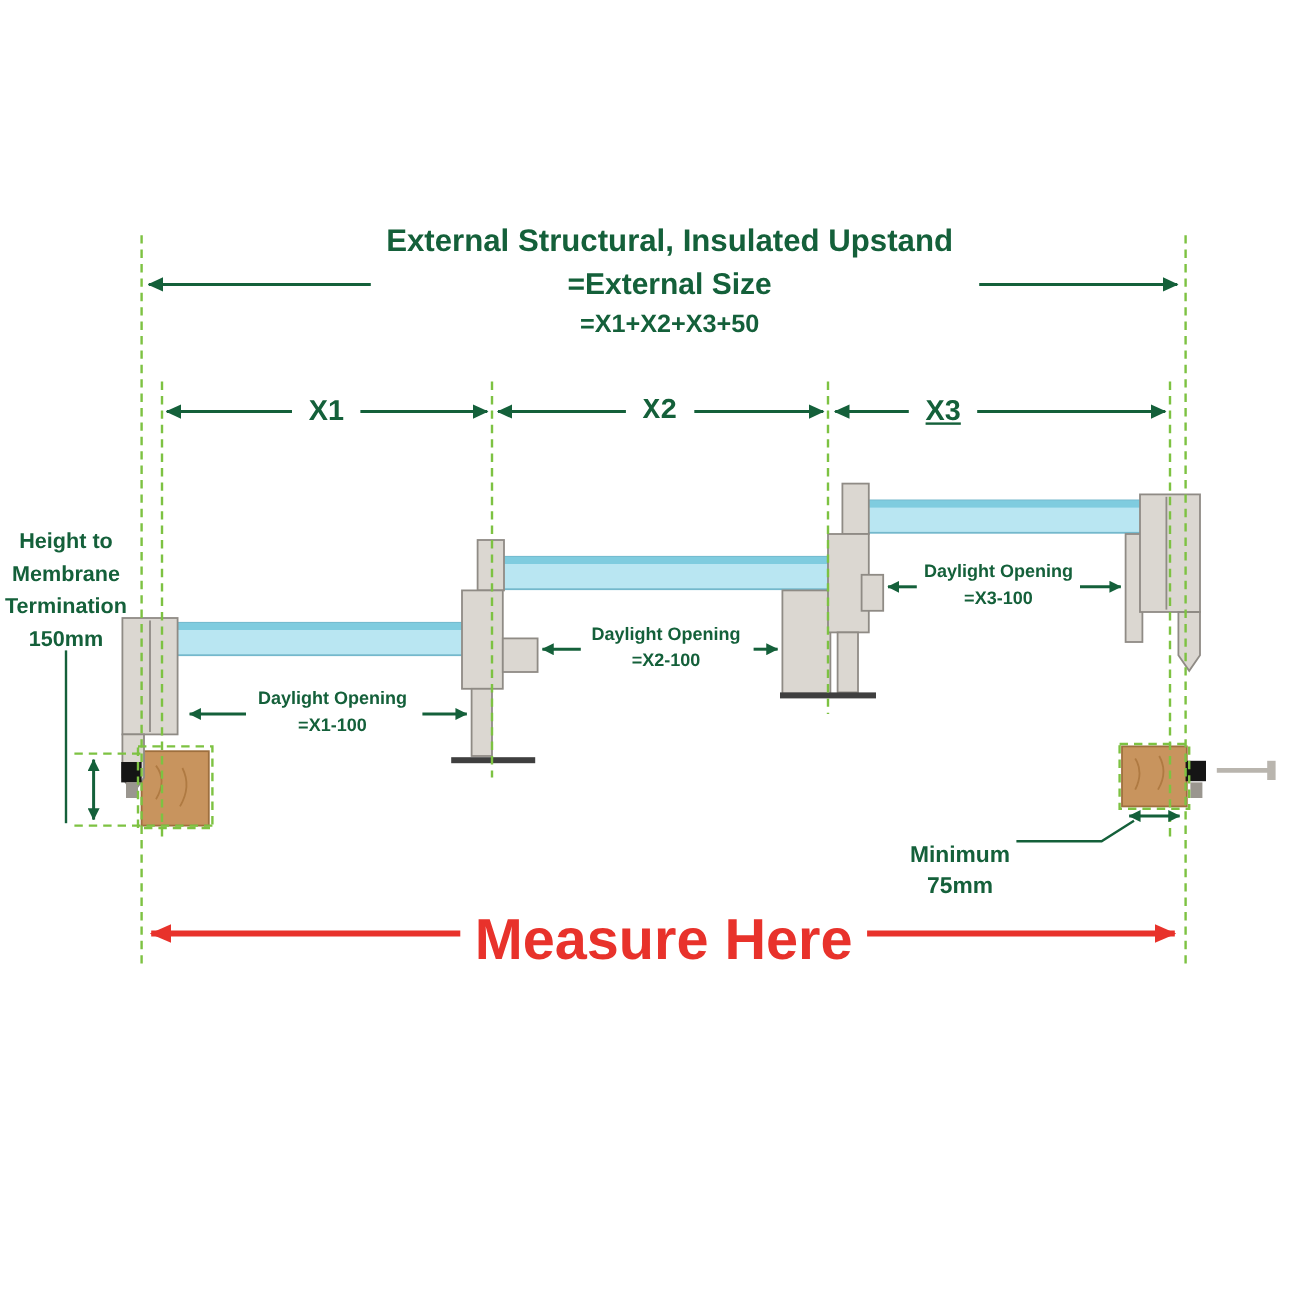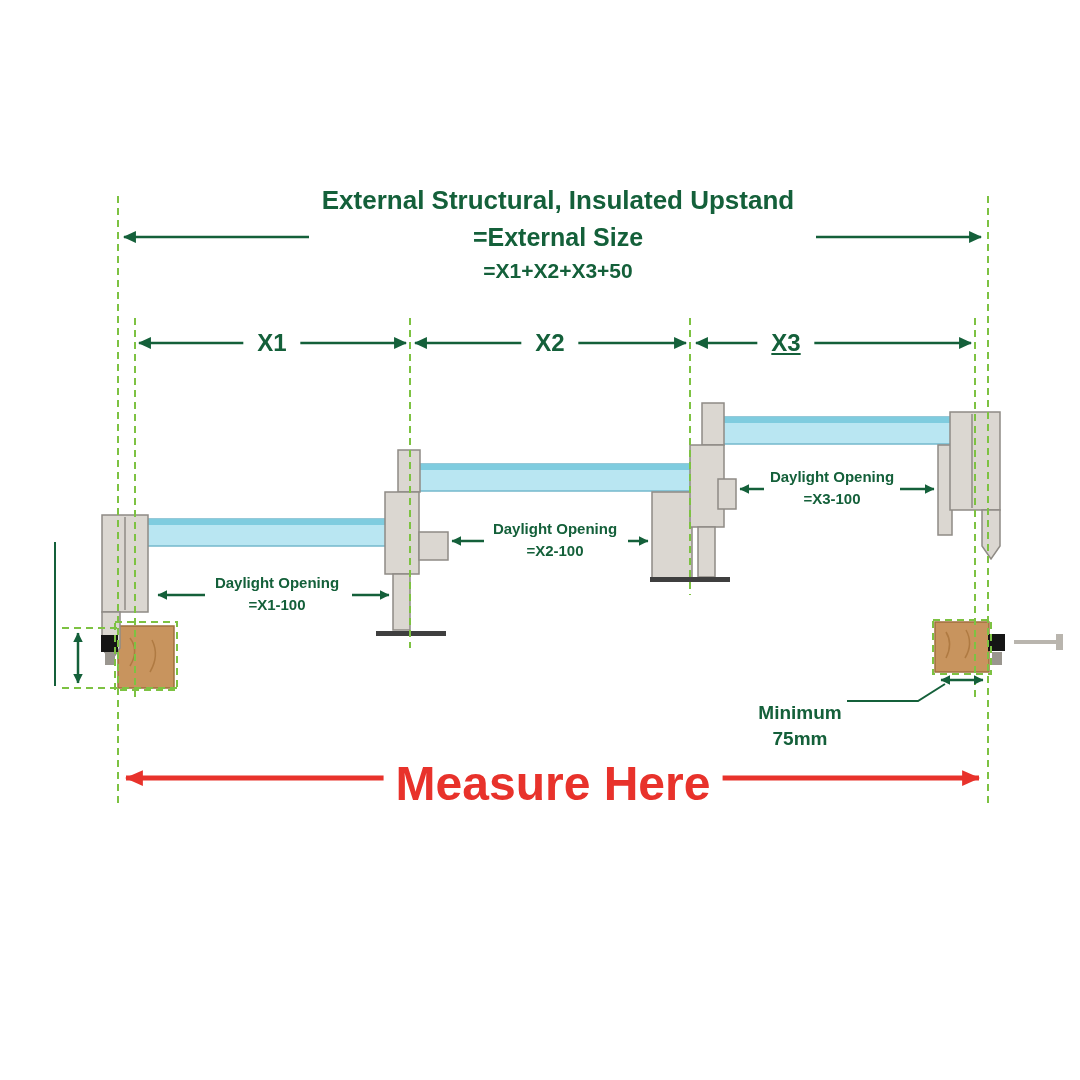--- a/index.html
+++ b/index.html
@@ -10,21 +10,21 @@
   svg.layer{position:absolute;left:0;top:0;}
   .label{
     position:absolute;color:#14603a;font-weight:bold;text-align:center;
     transform:translateX(-50%);white-space:nowrap;z-index:5;
   }
   .title-l1{left:558px;top:185px;font-size:26px;}
   .title-l2{left:558px;top:223px;font-size:25px;background:#fff;padding:0 10px;}
   .title-l3{left:558px;top:259px;font-size:21px;}
   .dim{top:329px;font-size:24px;background:#fff;padding:0 14px;}
   .dim-x1{left:272px;text-align:right;}
-  .dim-x2{left:550px;}
+  .dim-x2{left:550px;font-family:Liberation Mono, monospace;}
   .dim-x3{left:786px;text-decoration:underline;}
   .daylight{font-size:15px;line-height:22px;}
   .d1{left:277px;top:572px;}
   .d2{left:555px;top:518px;}
   .d3{left:832px;top:466px;}
   .height-label{left:55px;top:438px;font-size:18px;line-height:27px;}
   .minimum{left:800px;top:700px;font-size:19px;line-height:26px;}
   .measure{left:553px;top:756px;font-size:48px;color:#e8322b;background:#fff;padding:0 12px;}
 </style>
 </head>
@@ -142,20 +142,26 @@
   </div>
   <div class="label daylight d2">
     <div>Daylight Opening</div>
     <div>=X2-100</div>
   </div>
   <div class="label daylight d3">
     <div>Daylight Opening</div>
     <div>=X3-100</div>
   </div>
 
+  <div class="label height-label">
+    <div>Height to</div>
+    <div>Membrane</div>
+    <div>Termination</div>
+    <div>150mm</div>
+  </div>
 
   <div class="label minimum">
     <div>Minimum</div>
     <div>75mm</div>
   </div>
 
   <div class="label measure">Measure Here</div>
 
 </div>
 

